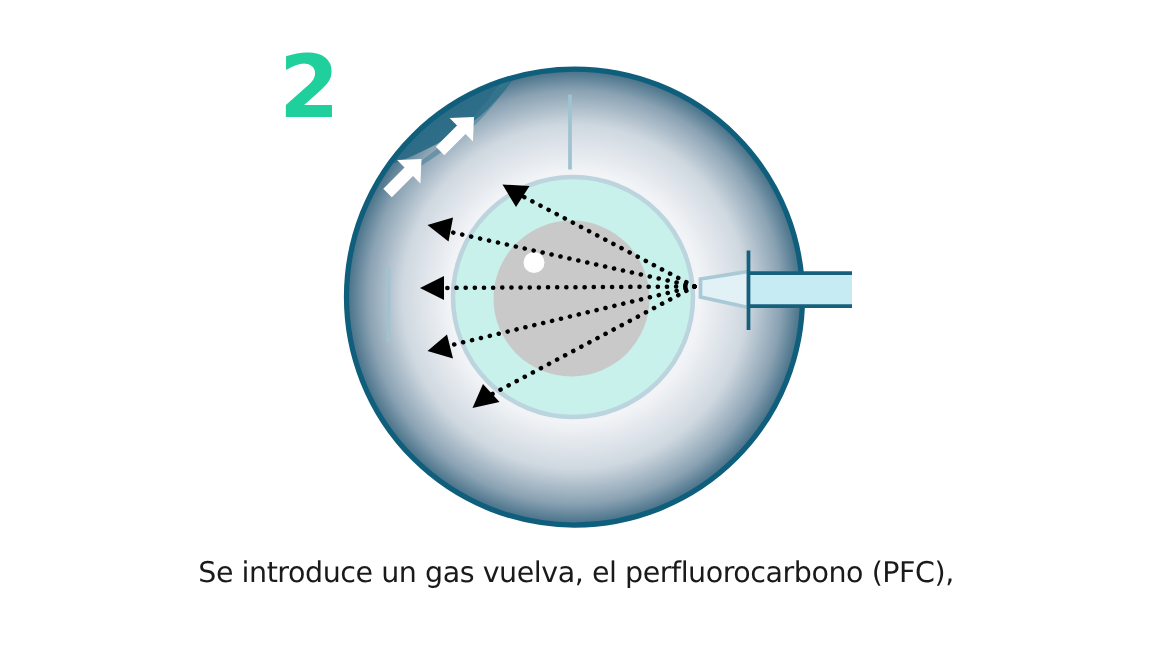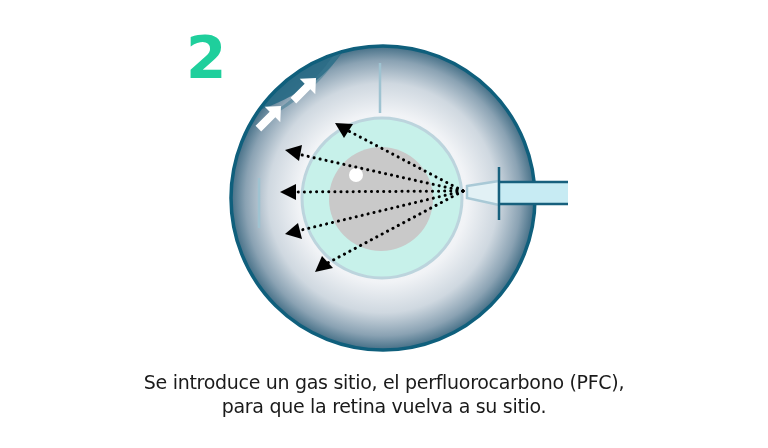--- a/index.html
+++ b/index.html
@@ -74,15 +74,14 @@
     <g transform="translate(316,78) rotate(45)">
       <polygon points="0,0 -11,12 -4,12 -4,32 4,32 4,12 11,12"></polygon>
     </g>
     <g transform="translate(281,106) rotate(45)">
       <polygon points="0,0 -11,12 -4,12 -4,32 4,32 4,12 11,12"></polygon>
     </g>
   </g>
 </svg>
 
 <div class="caption">
-  <span>Se introduce un gas sitio, el perfluorocarbono (PFC),</span>
-  <span>para que la retina vuelva a su sitio.</span>
+  <span>Se introduce un gas vuelva, el perfluorocarbono (PFC),</span>
 </div>
 
 </body></html>

